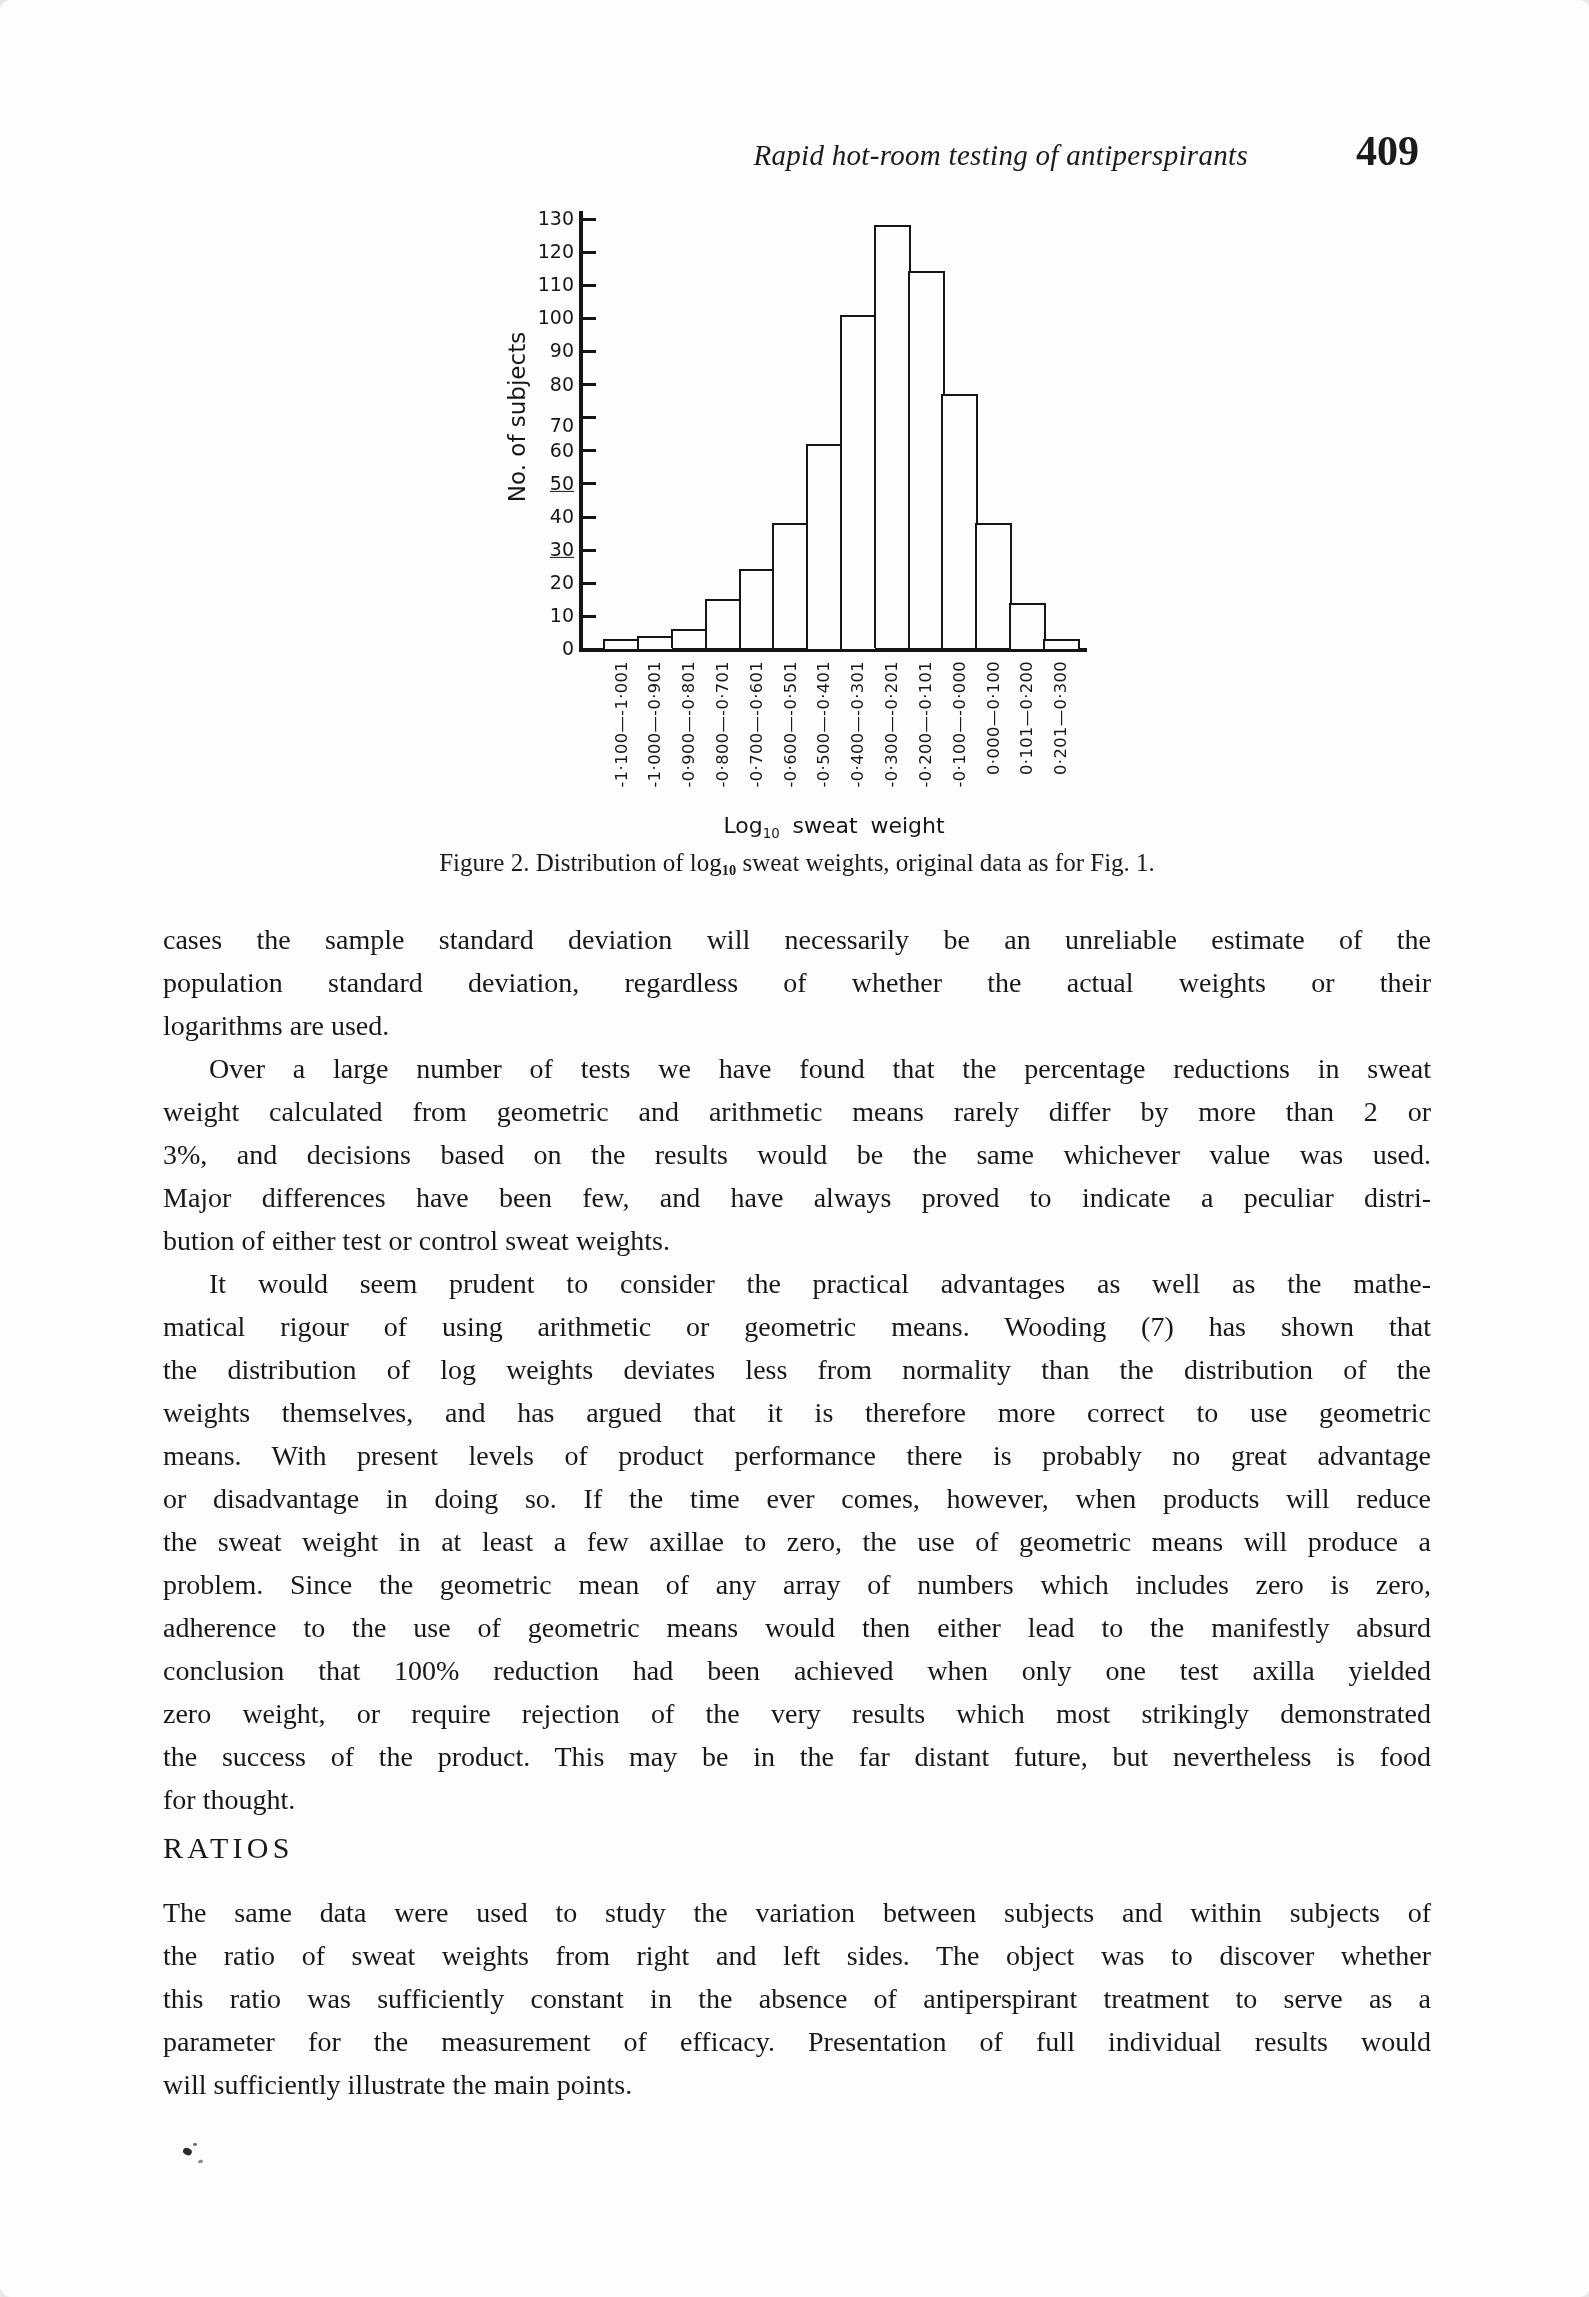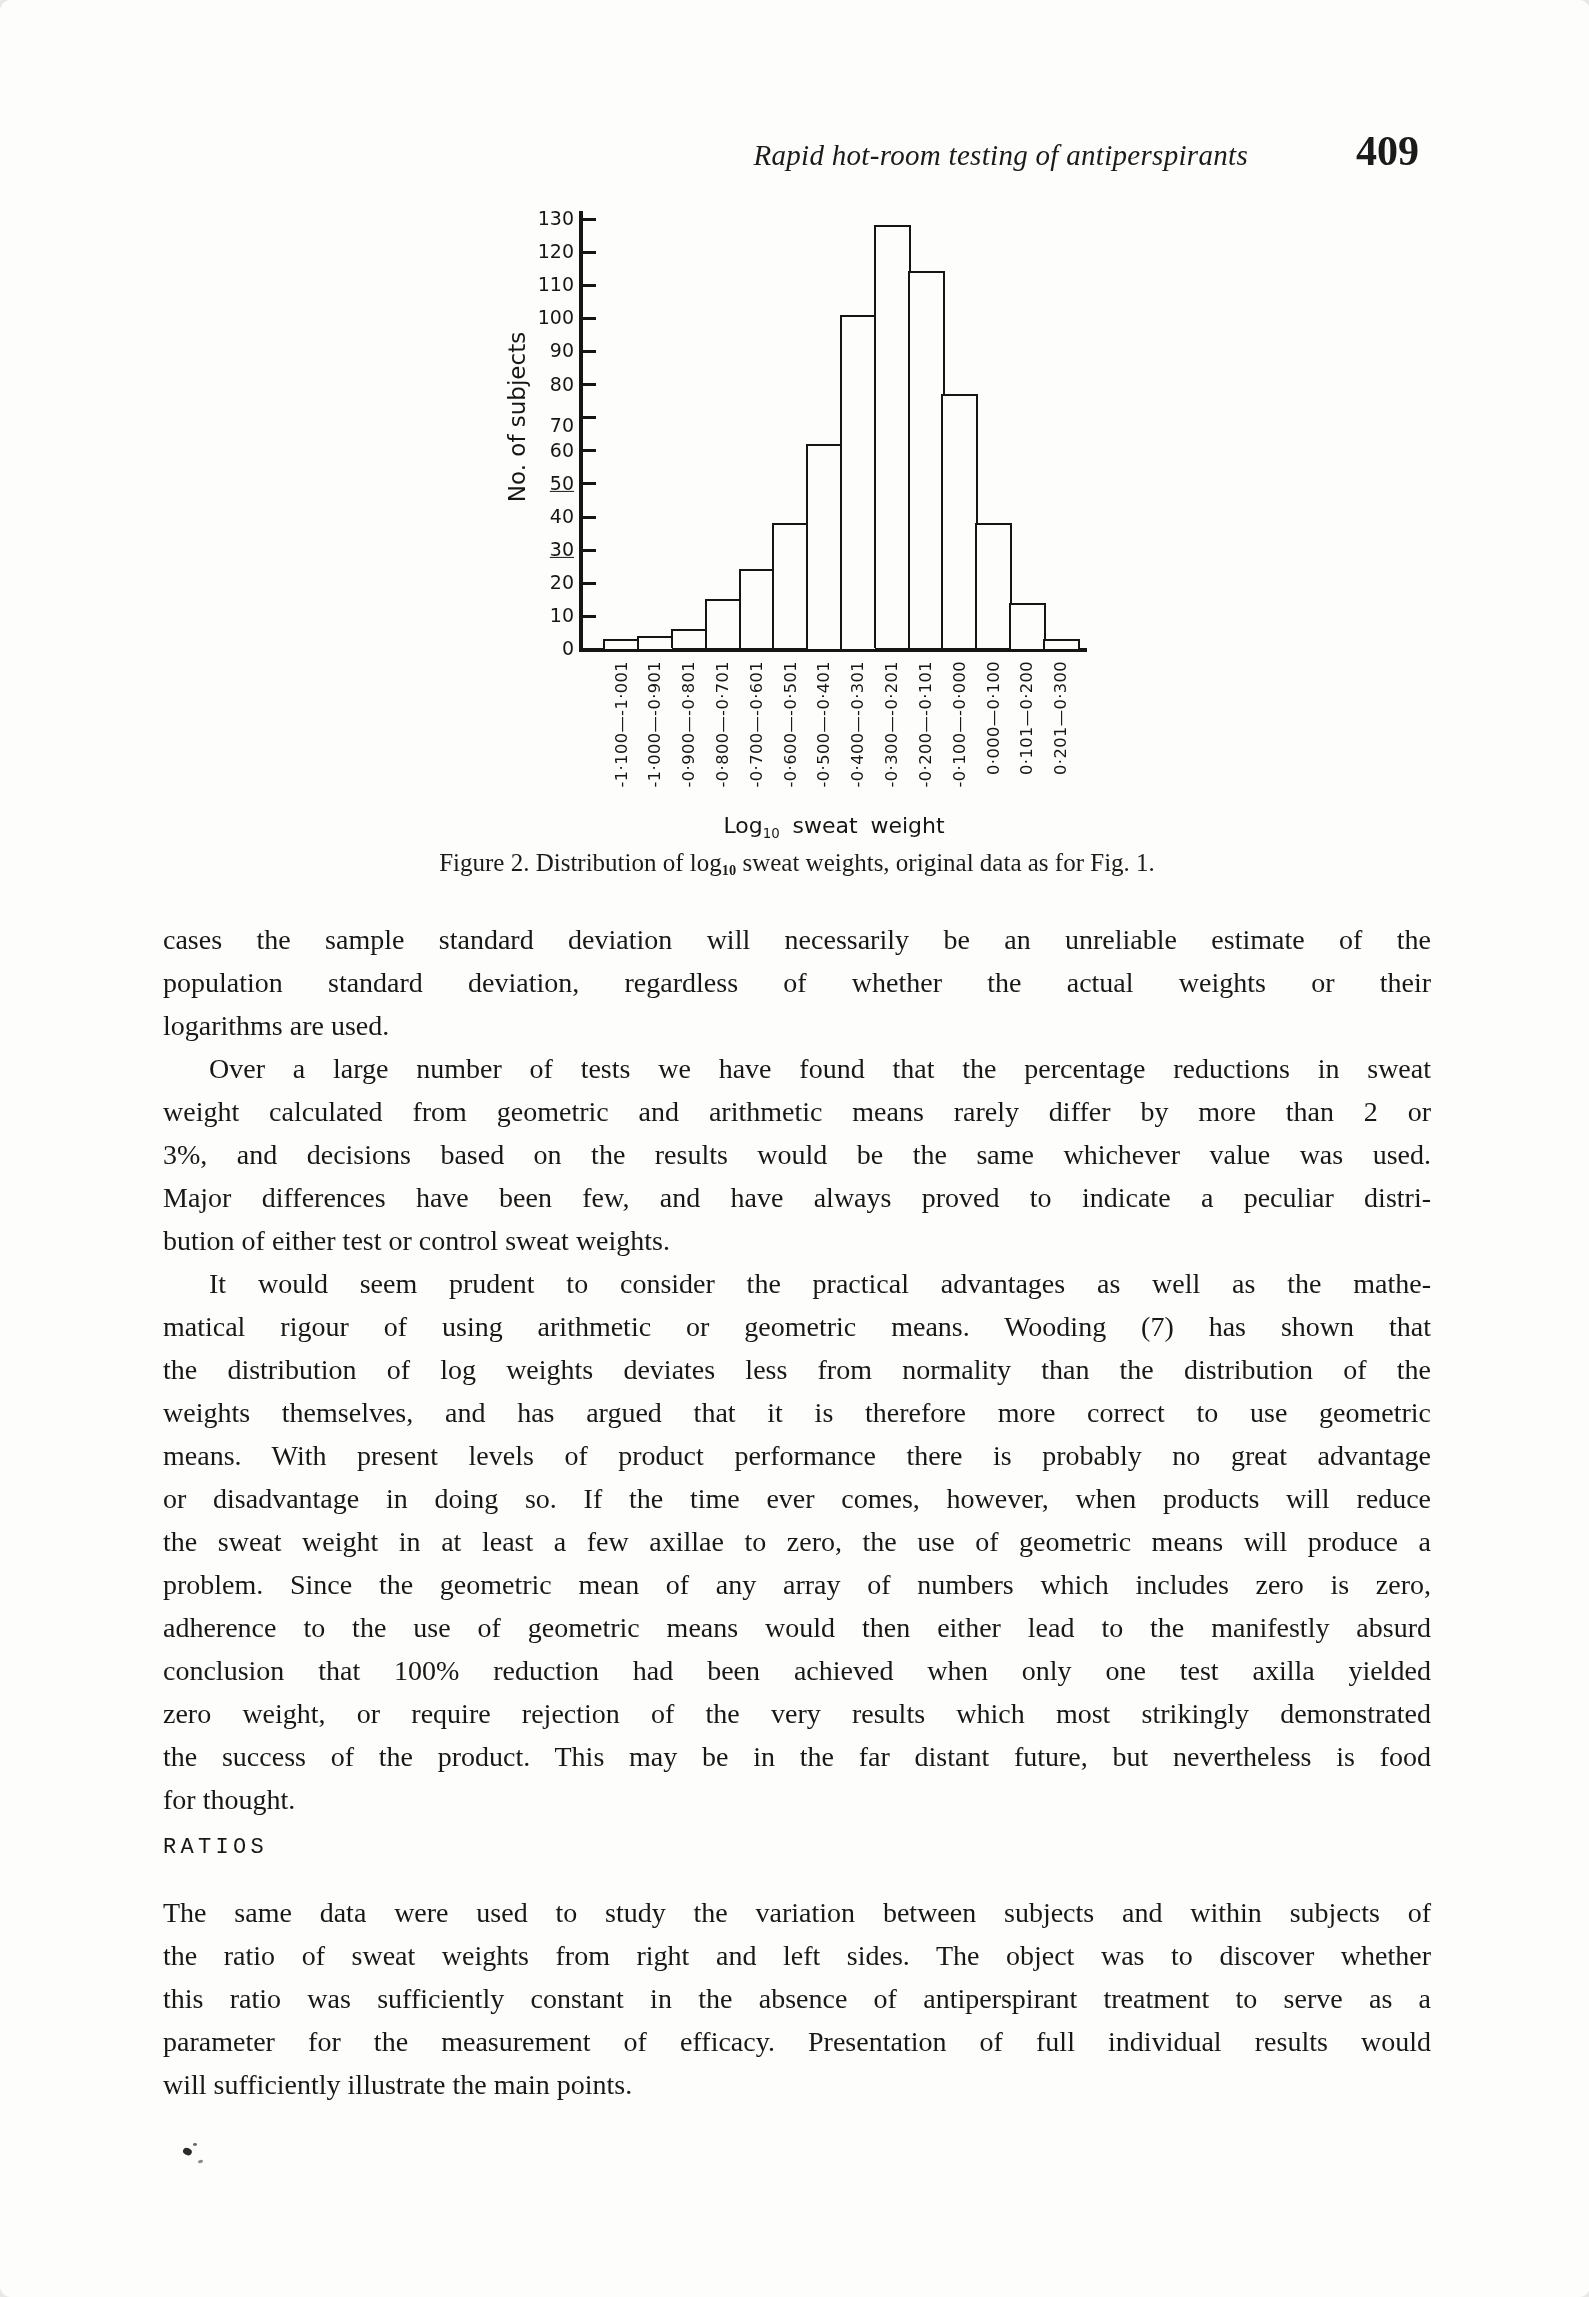--- a/index.html
+++ b/index.html
@@ -61,22 +61,22 @@
     position:absolute; left:163px; top:918px; width:1268px;
     font-size:28px; color:#181818;
   }
   .bline{
     line-height:43px;
     text-align:justify; text-align-last:justify;
   }
   .bline.lastline{ text-align-last:left; }
   .bline.indent{ padding-left:46px; }
   h2{
-    font-family:Liberation Mono, monospace;
-    font-size:22px; font-weight:400; letter-spacing:4.3px;
+    font-family:Liberation Serif, serif;
+    font-size:30px; font-weight:400; letter-spacing:4.3px;
     margin:13.4px 0 30px 0; line-height:27px;
   }
   
   .smudge{ position:absolute; background:#2b2b2b; border-radius:50%; }
   .smudge.s1{ left:183px; top:2148px; width:8.6px; height:6.7px; transform:rotate(25deg); }
   .smudge.s2{ left:193px; top:2143px; width:3.8px; height:2.9px; opacity:.7; }
   .smudge.s3{ left:198px; top:2160px; width:4.8px; height:2.9px; opacity:.55; transform:rotate(-15deg); }
 </style>
 </head>
 <body>

